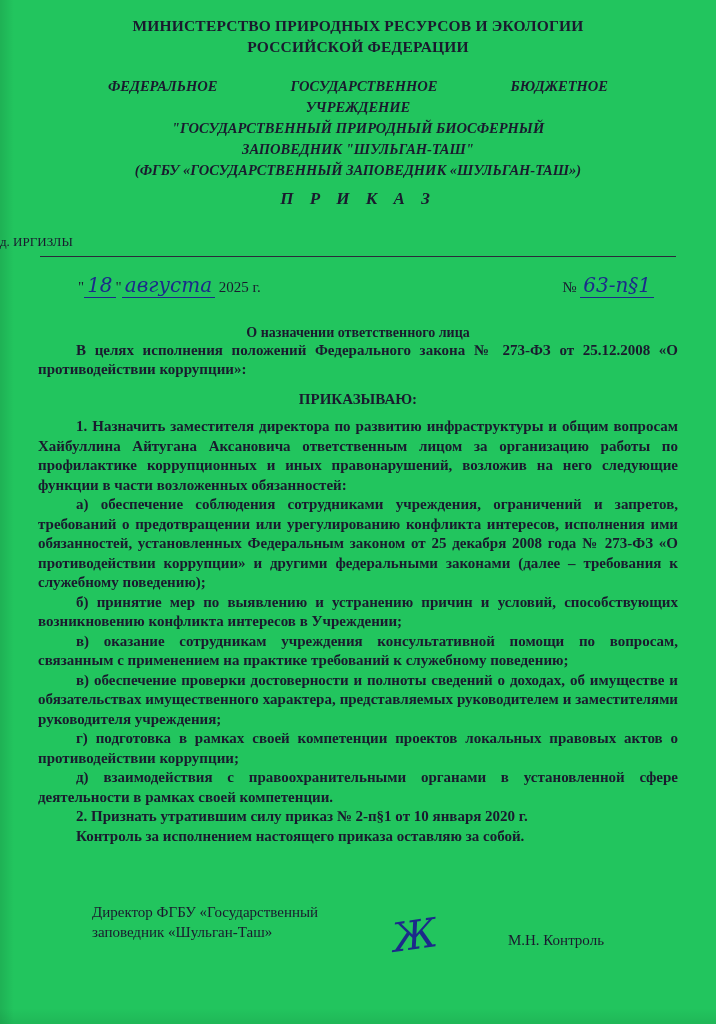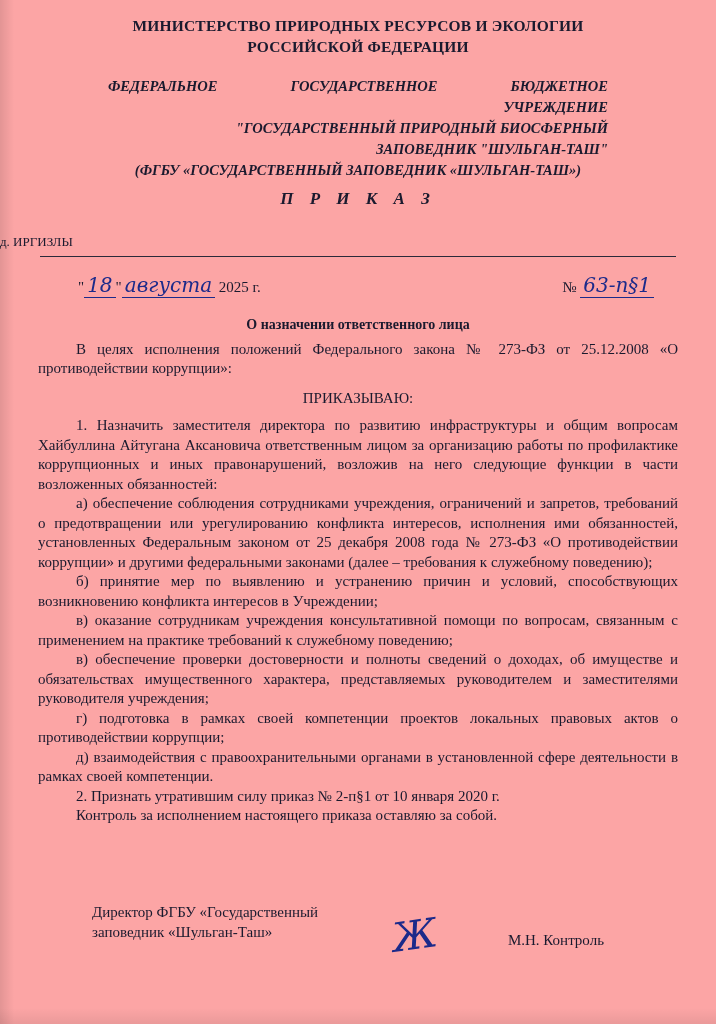--- a/index.html
+++ b/index.html
@@ -12,21 +12,21 @@
     height: 1024px;
     font-family: "Liberation Serif", serif;
     color: #1a1a2e;
     position: relative;
     overflow: hidden;
   }
   .page {
     position: relative;
     width: 716px;
     height: 1024px;
-    background: #fca5a5;
+    background: #22c55e;
     padding: 0;
     box-sizing: border-box;
   }
   .header-block {
     text-align: center;
     padding-top: 16px;
   }
   .ministry-line {
     font-weight: bold;
     font-size: 15.5px;
@@ -45,21 +45,21 @@
     display: block;
     width: 500px;
     margin: 0 auto;
     text-align: justify;
     text-align-last: justify;
   }
   .org-line-left {
     display: block;
     width: 500px;
     margin: 0 auto;
-    text-align: right;
+    text-align: center;
   }
   .prikaz-word {
     margin-top: 6px;
     font-weight: bold;
     font-size: 17px;
     letter-spacing: 6px;
   }
   .place-line {
     text-align: left;
     font-size: 13px;
@@ -93,27 +93,28 @@
   .date-right {
     position: absolute;
     right: 62px;
     top: 4px;
     white-space: nowrap;
   }
   .subject {
     text-align: center;
     font-weight: bold;
     font-size: 14px;
-    margin-top: 14px;
+    margin-top: 22px;
   }
   .body {
-    margin: 7px 38px 0 38px;
+    margin: 0 38px 0 38px;
     font-size: 15px;
     line-height: 1.30;
     text-align: justify;
+    font-weight: bold;
   }
   .body p {
     margin: 0 0 0 0;
     text-indent: 38px;
   }
   .center-strong {
     text-align: center;
     text-indent: 0 !important;
     margin-top: 10px !important;
     margin-bottom: 8px !important;

